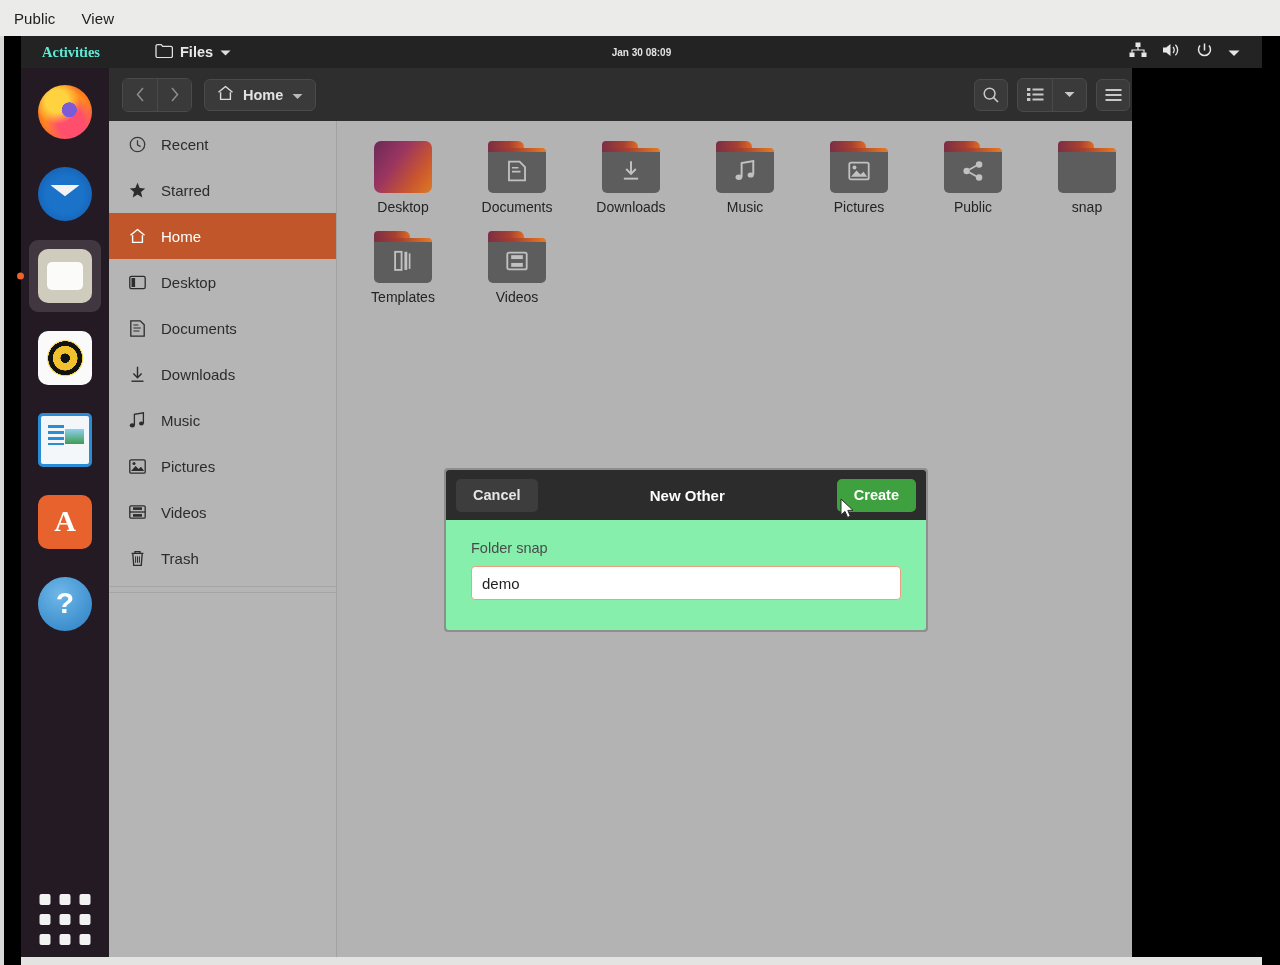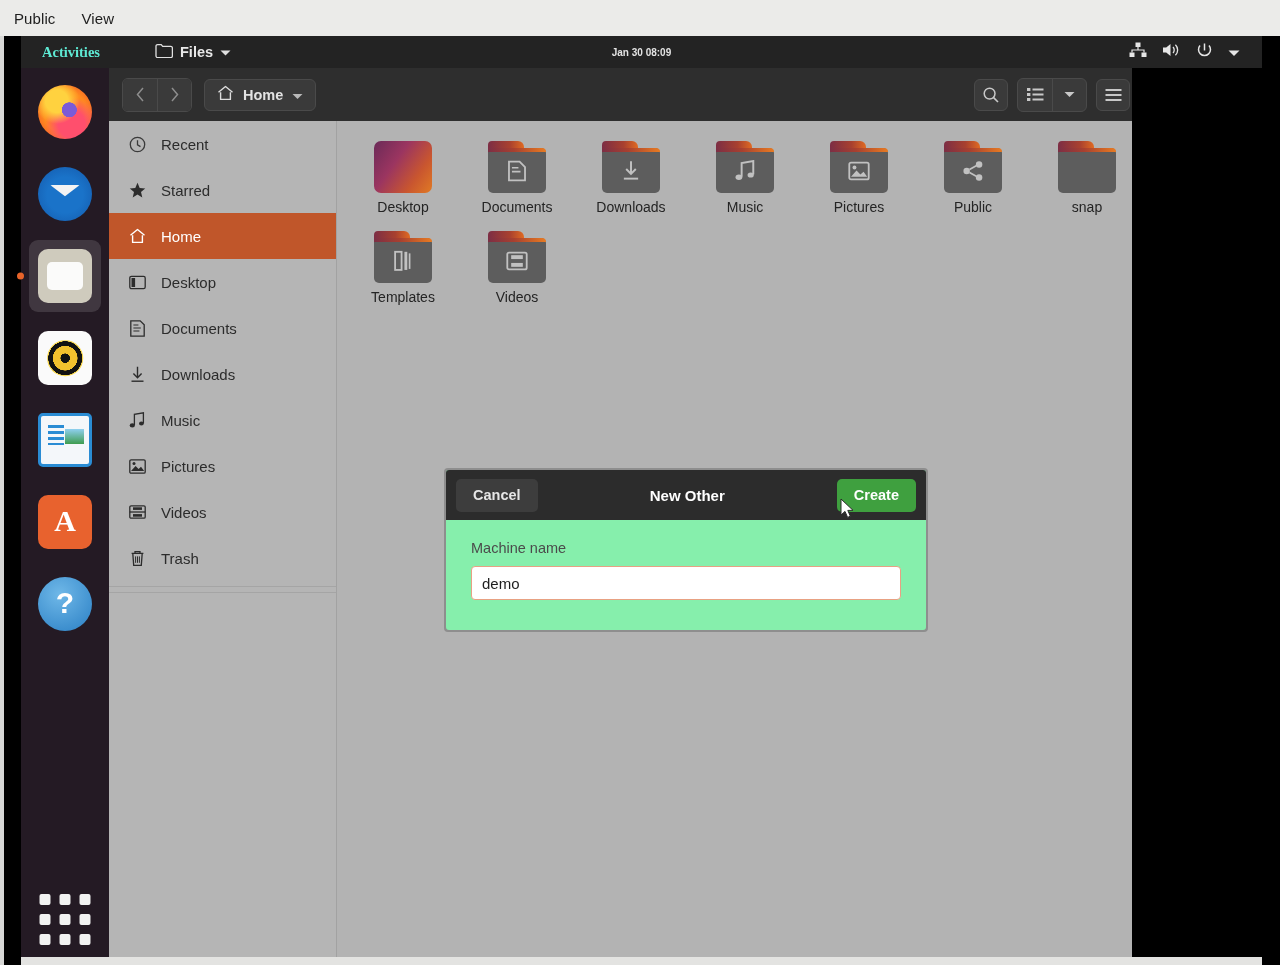--- a/index.html
+++ b/index.html
@@ -627,21 +627,21 @@
     </div>
 
     <div class="dlg-shadow"></div>
     <div class="dialog">
       <div class="dlg-head">
         <div class="dlg-btn dlg-cancel">Cancel</div>
         <div class="dlg-title">New Other</div>
         <div class="dlg-btn dlg-create">Create</div>
       </div>
       <div class="dlg-body">
-        <div class="dlg-label">Machine name</div>
+        <div class="dlg-label">Folder snap</div>
         <div class="dlg-input" placeholder="Folder name">demo</div>
       </div>
     </div>
 
     <svg class="cursor" viewBox="0 0 16 22">
       <path d="M1 1 L1 17 L5 13.4 L7.6 19.4 L10.3 18.2 L7.8 12.4 L13 12.3 Z" fill="#ffffff" stroke="#2a2a2a" stroke-width="1"></path>
     </svg>
 
     <div class="bottom-strip"></div>
   </div>

